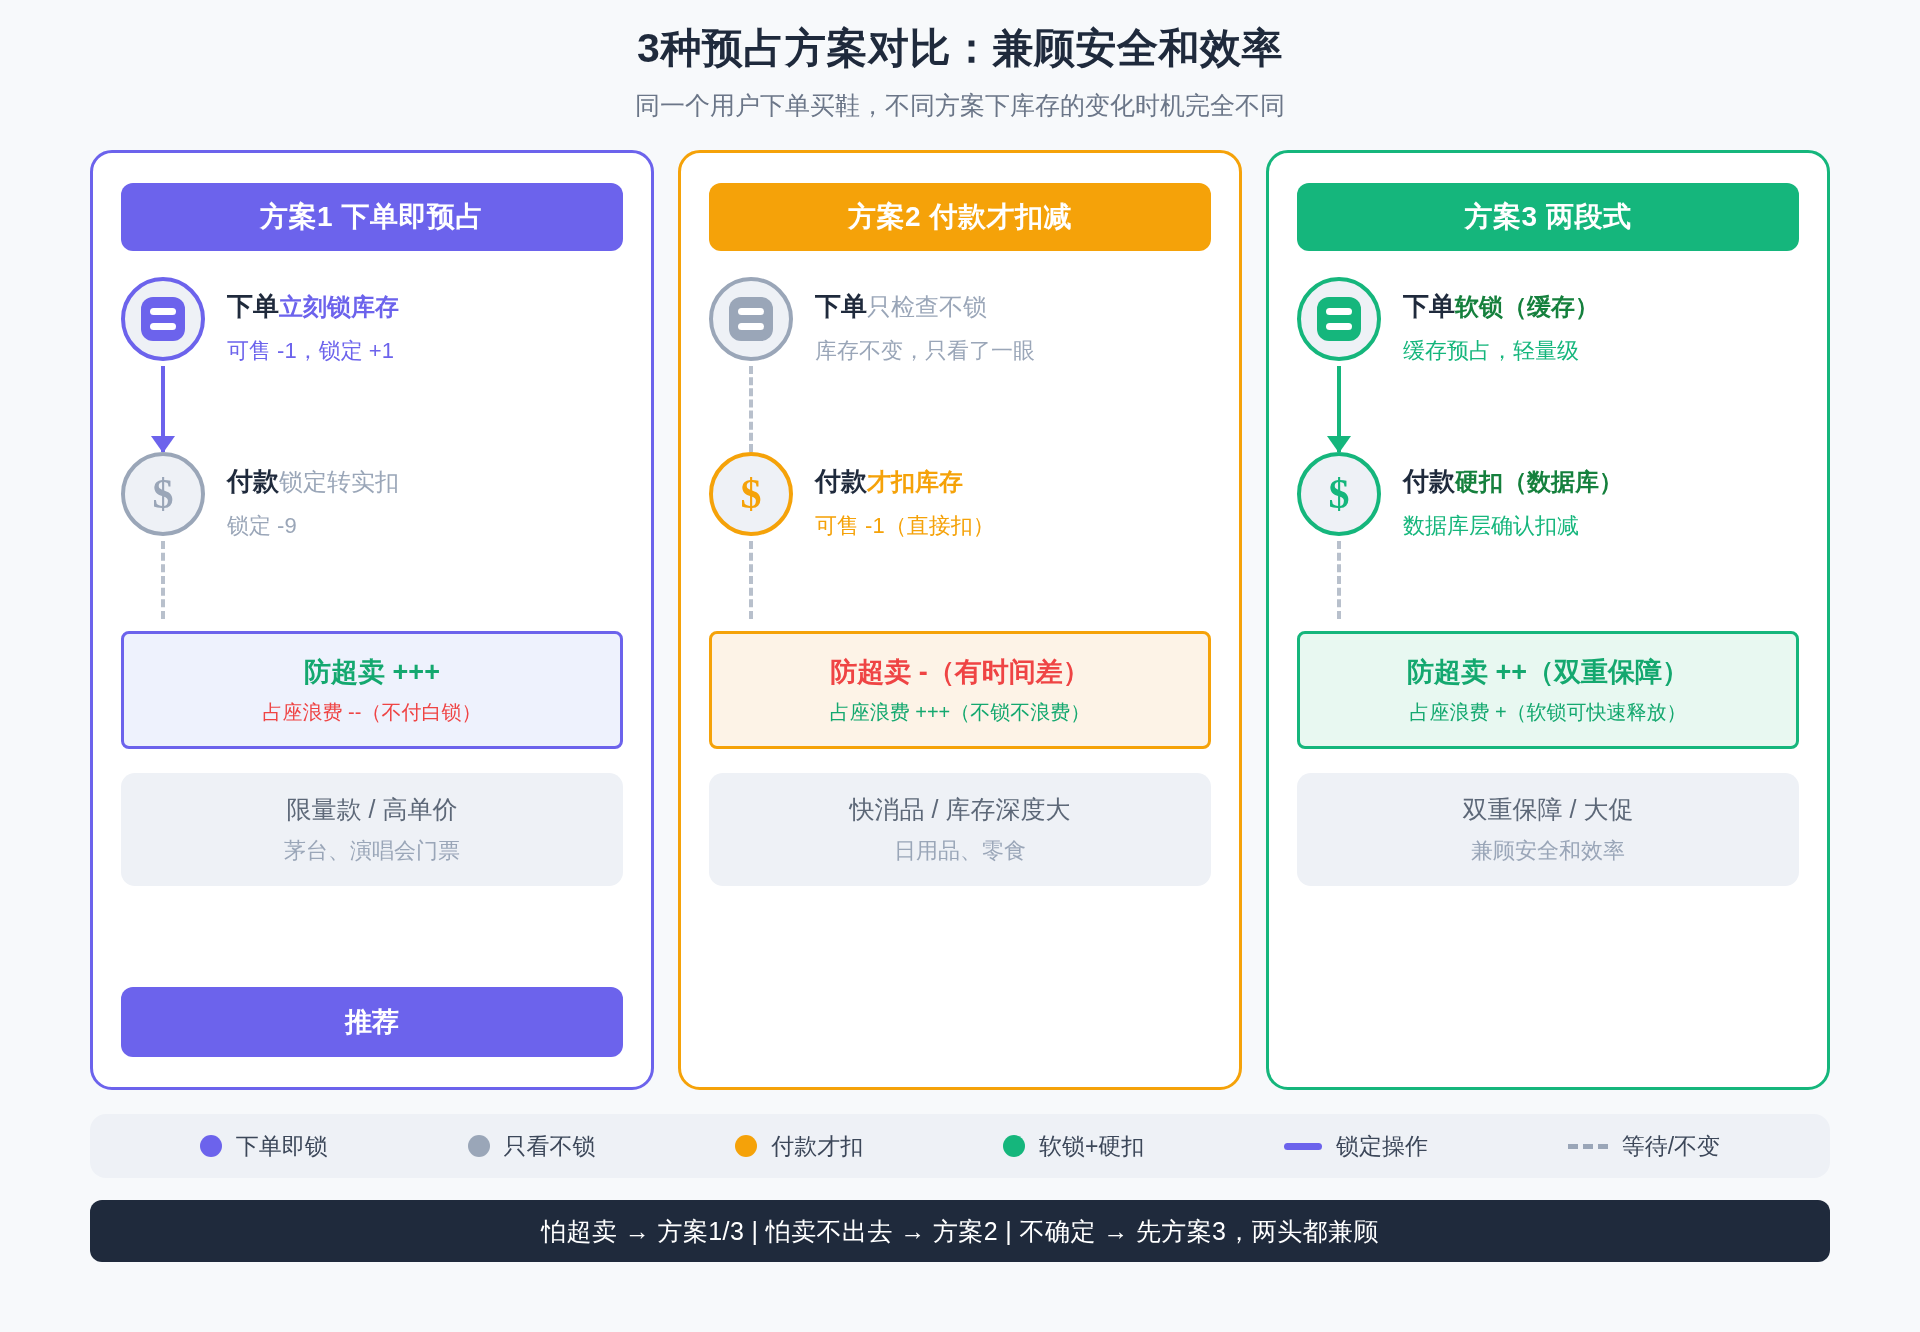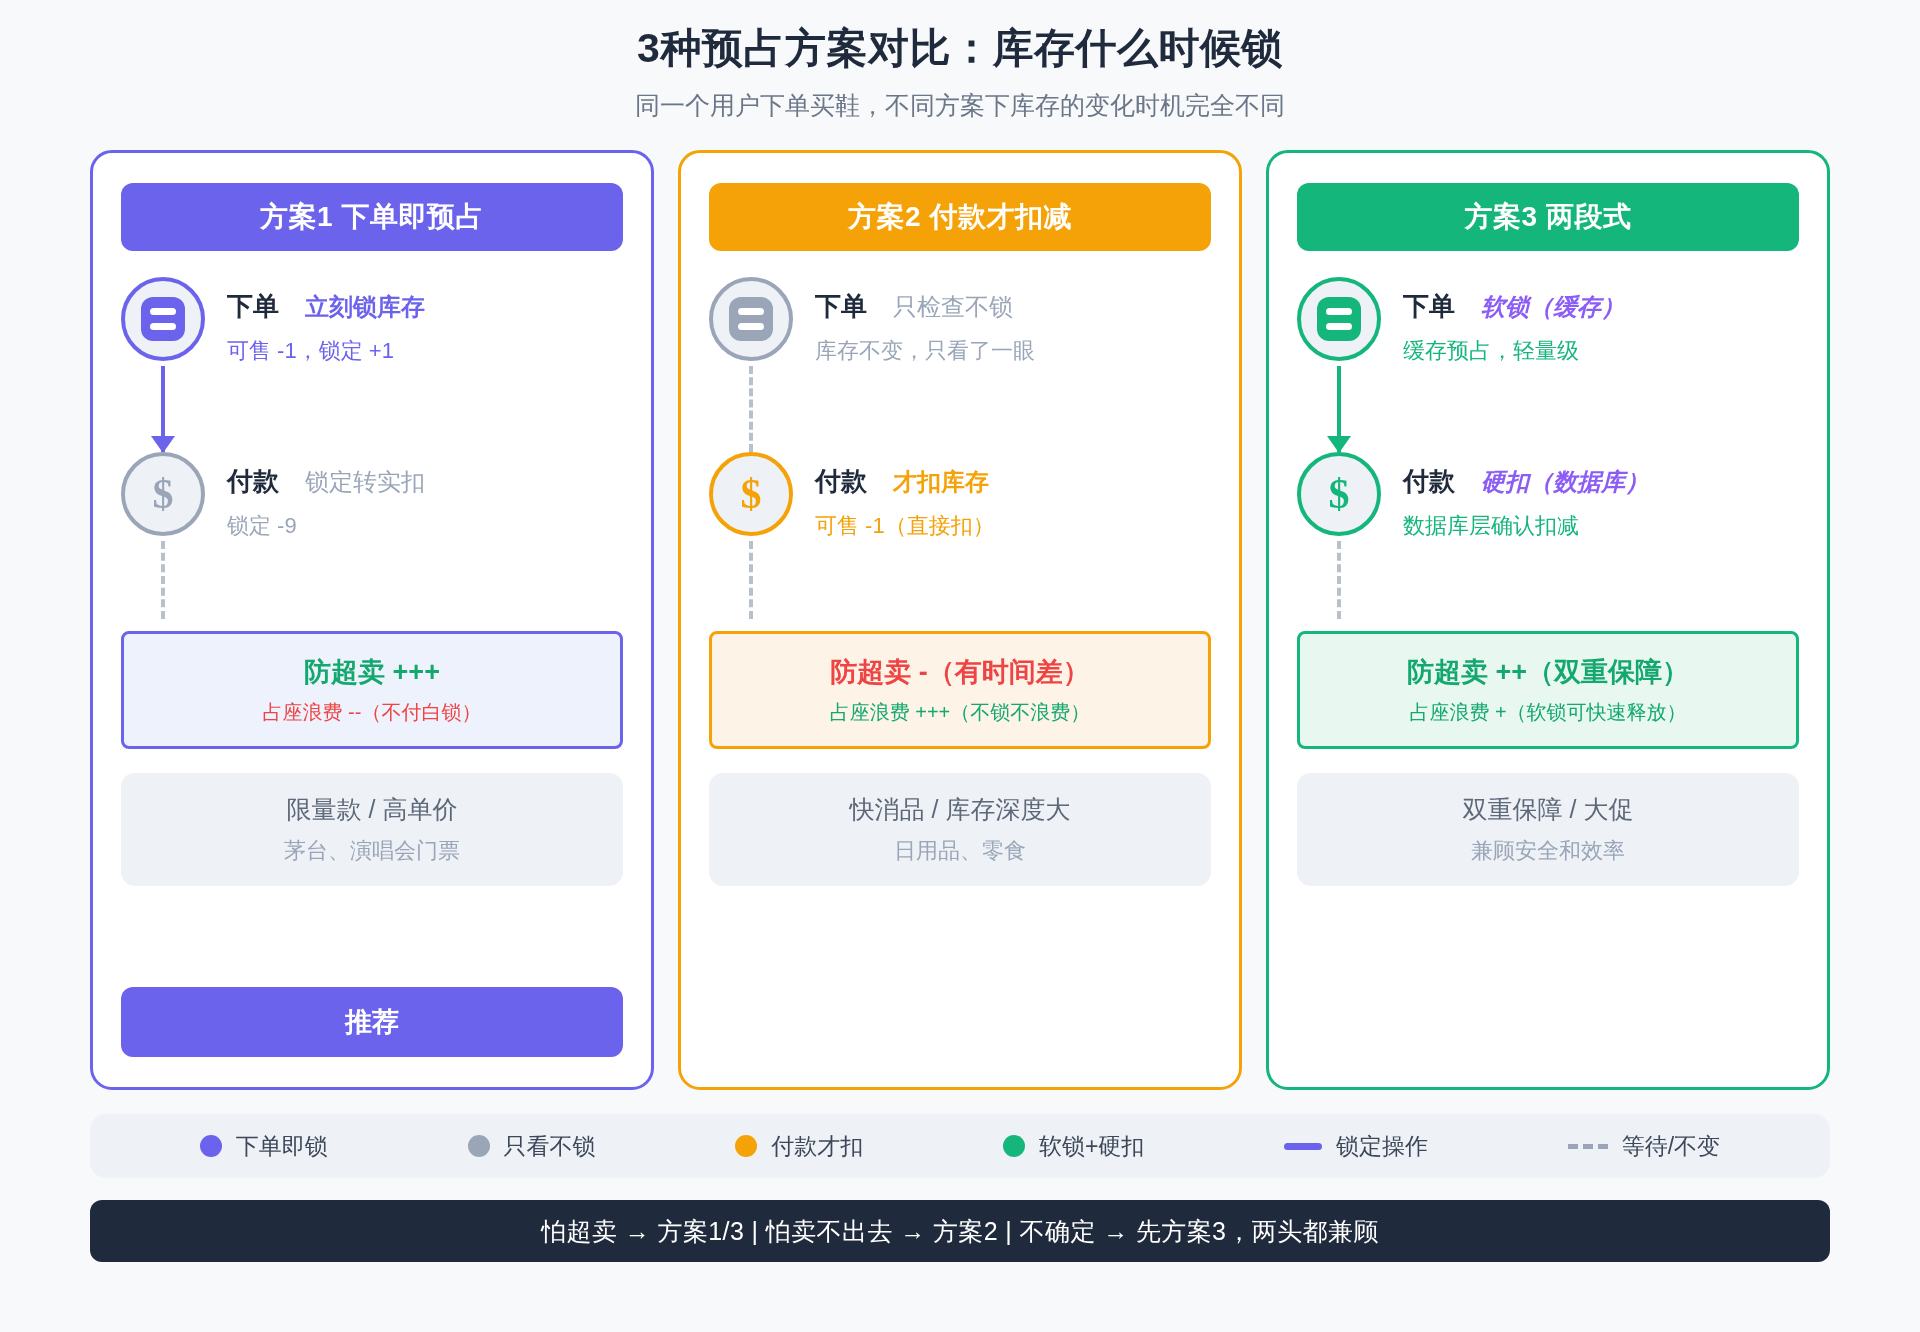--- a/index.html
+++ b/index.html
@@ -110,27 +110,27 @@
   }
   .ico-order::before { top: 11px; }
   .ico-order::after  { bottom: 11px; }
 
   .ico-dollar { font-size: 42px; font-weight: bold; line-height: 1; font-family: "Liberation Serif", serif; }
   .ico-dollar.gray   { color: #9aa6b8; }
   .ico-dollar.orange { color: #f5a209; }
   .ico-dollar.green  { color: #15b67c; }
 
   .step-body { padding-top: 12px; flex: 1 1 auto; }
-  .step-line1 { display: flex; align-items: baseline; gap: 26px; }
+  .step-line1 { display: flex; align-items: baseline; }
   .step-name { font-size: 26px; font-weight: bold; color: #1f2a3c; }
   .step-act  { font-size: 24px; font-weight: bold; }
   .step-act.purple { color: #6c63ec; }
   .step-act.gray   { color: #9aa6b8; font-weight: normal; }
   .step-act.orange { color: #f5a209; }
-  .step-act.green  { color: #8b5cf6; font-style: italic; }
+  .step-act.green  { color: #15803d; }
   .step-desc { margin-top: 12px; font-size: 22px; }
   .step-desc.purple { color: #6c63ec; }
   .step-desc.gray   { color: #9aa6b8; }
   .step-desc.orange { color: #f5a209; }
   .step-desc.green  { color: #15b67c; }
 
   
   .conn {
     width: 84px; flex: 0 0 84px;
     display: flex; justify-content: center;
@@ -225,21 +225,21 @@
     font-size: 25px;
     letter-spacing: 0.4px;
   }
 </style>
 </head>
 <body>
 
 <div class="page">
 
   <div class="hdr">
-    <div class="hdr-title">3种预占方案对比：库存什么时候锁</div>
+    <div class="hdr-title">3种预占方案对比：兼顾安全和效率</div>
     <div class="hdr-sub">同一个用户下单买鞋，不同方案下库存的变化时机完全不同</div>
   </div>
 
   <div class="cards">
 
     <div class="card c1">
       <div class="card-badge">方案1 下单即预占</div>
 
       <div class="flow">
         <div class="step">

